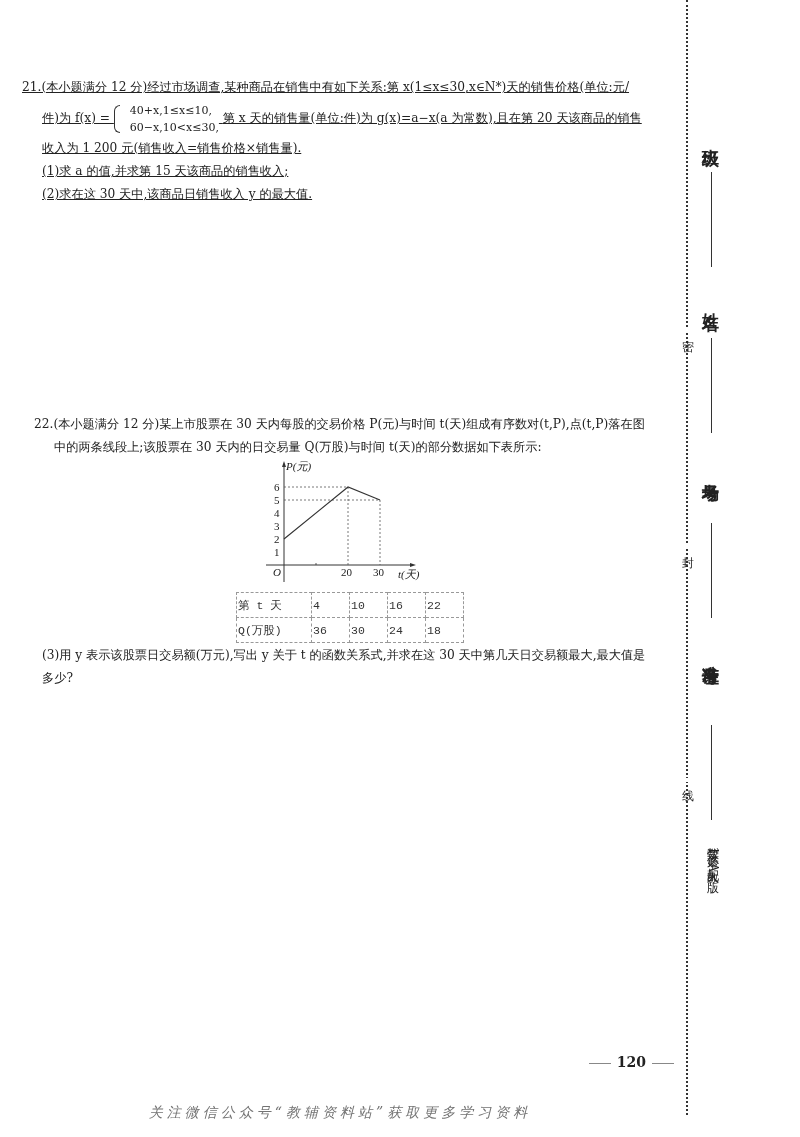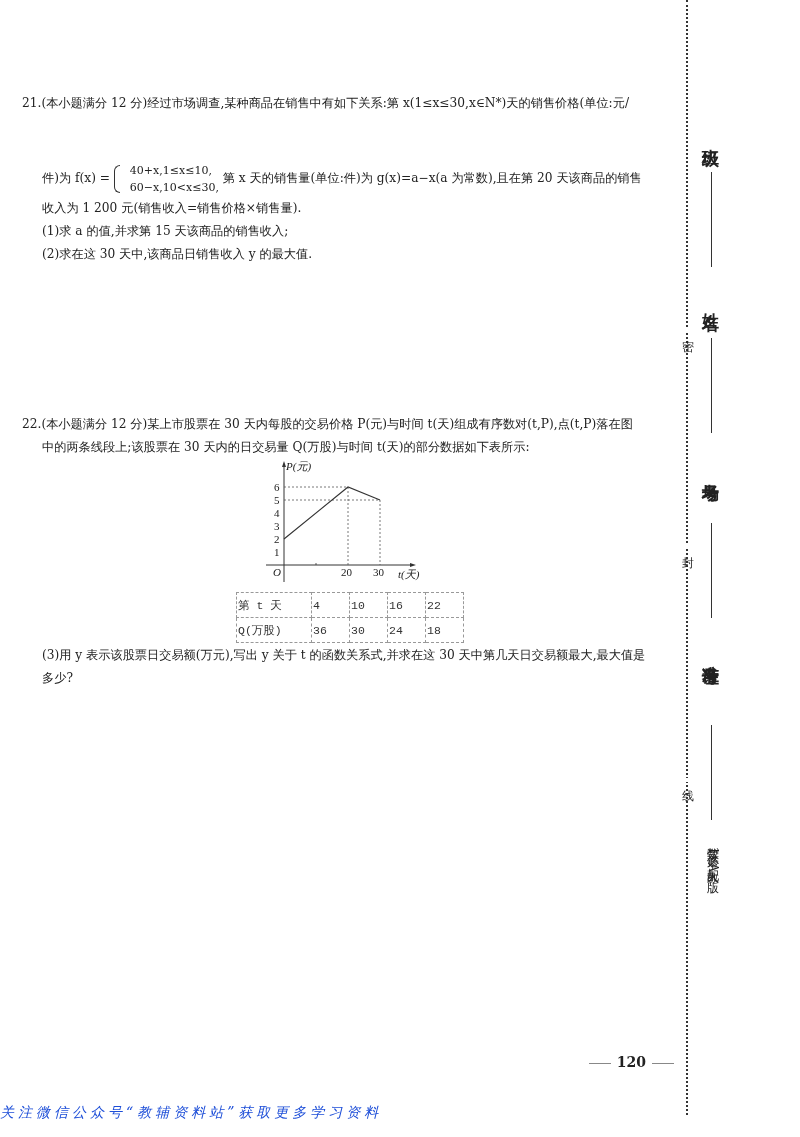--- a/index.html
+++ b/index.html
@@ -14,41 +14,41 @@
   table.qt td{border:1px dashed #999;height:22px;text-align:left;color:#333;font-family:Liberation Mono, monospace;}
   table.qt td.h{width:72px;}
   table.qt td.v{width:35px;}
   .bind-line{position:absolute;left:686px;top:0;height:1115px;width:2px;border-left:2px dotted #333;}
   .vlab{position:absolute;left:700px;writing-mode:vertical-rl;font-size:17px;font-weight:bold;font-family:"DejaVu Serif",serif;letter-spacing:1px;}
   .vline{position:absolute;left:711px;width:1px;background:#333;}
   .seal{position:absolute;left:679px;writing-mode:vertical-rl;font-size:12px;background:#fff;padding:2px 0;}
   .subj{position:absolute;left:704px;top:838px;writing-mode:vertical-rl;font-size:12px;letter-spacing:1px;}
   .pgnum{position:absolute;top:1054px;left:0;width:680px;text-align:right;font-size:14px;font-weight:bold;}
   .pgnum .dash{display:inline-block;width:22px;height:1px;background:#888;vertical-align:middle;margin:0 6px;}
-  .footer{position:absolute;top:1104px;left:0;width:680px;font-size:14px;font-style:italic;letter-spacing:4px;color:#1d4ed8;}
+  .footer{position:absolute;top:1104px;left:0;width:680px;text-align:center;font-size:14px;font-style:italic;letter-spacing:4px;color:#737373;}
 </style>
 </head>
 <body>
 
-<div class="q" style="top:92px;">
+<div class="q" style="top:76px;text-decoration:underline;">
   <div class="line">21.(本小题满分 12 分)经过市场调查,某种商品在销售中有如下关系:第 x(1≤x≤30,x∈N*)天的销售价格(单位:元/</div>
-  <div class="line ind" style="line-height:38px;margin-top:44px;">
+  <div class="line ind" style="line-height:38px;">
     <span>件)为 f(x) =</span>
     <span class="pw">
       <span style="display:block">40+x,1≤x≤10,</span>
       <span style="display:block">60−x,10&lt;x≤30,</span>
     </span>
     <span>第 x 天的销售量(单位:件)为 g(x)=a−x(a 为常数),且在第 20 天该商品的销售</span>
   </div>
   <div class="line ind">收入为 1 200 元(销售收入=销售价格×销售量).</div>
   <div class="line ind">(1)求 a 的值,并求第 15 天该商品的销售收入;</div>
   <div class="line ind">(2)求在这 30 天中,该商品日销售收入 y 的最大值.</div>
 </div>
 
-<div class="q" style="top:413px;">
+<div class="q" style="top:413px;margin-left:12px;">
   <div class="line">22.(本小题满分 12 分)某上市股票在 30 天内每股的交易价格 P(元)与时间 t(天)组成有序数对(t,P),点(t,P)落在图</div>
   <div class="line ind">中的两条线段上;该股票在 30 天内的日交易量 Q(万股)与时间 t(天)的部分数据如下表所示:</div>
 </div>
 
 <svg id="chart" viewBox="0 0 170 128" xmlns="http://www.w3.org/2000/svg">
 
   <line x1="22" y1="124" x2="22" y2="6" stroke="#333" stroke-width="1"></line>
   <polygon points="22,3 20,9 24,9" fill="#333"></polygon>
   <line x1="4" y1="107" x2="150" y2="107" stroke="#333" stroke-width="1"></line>
   <polygon points="154,107 148,105 148,109" fill="#333"></polygon>

